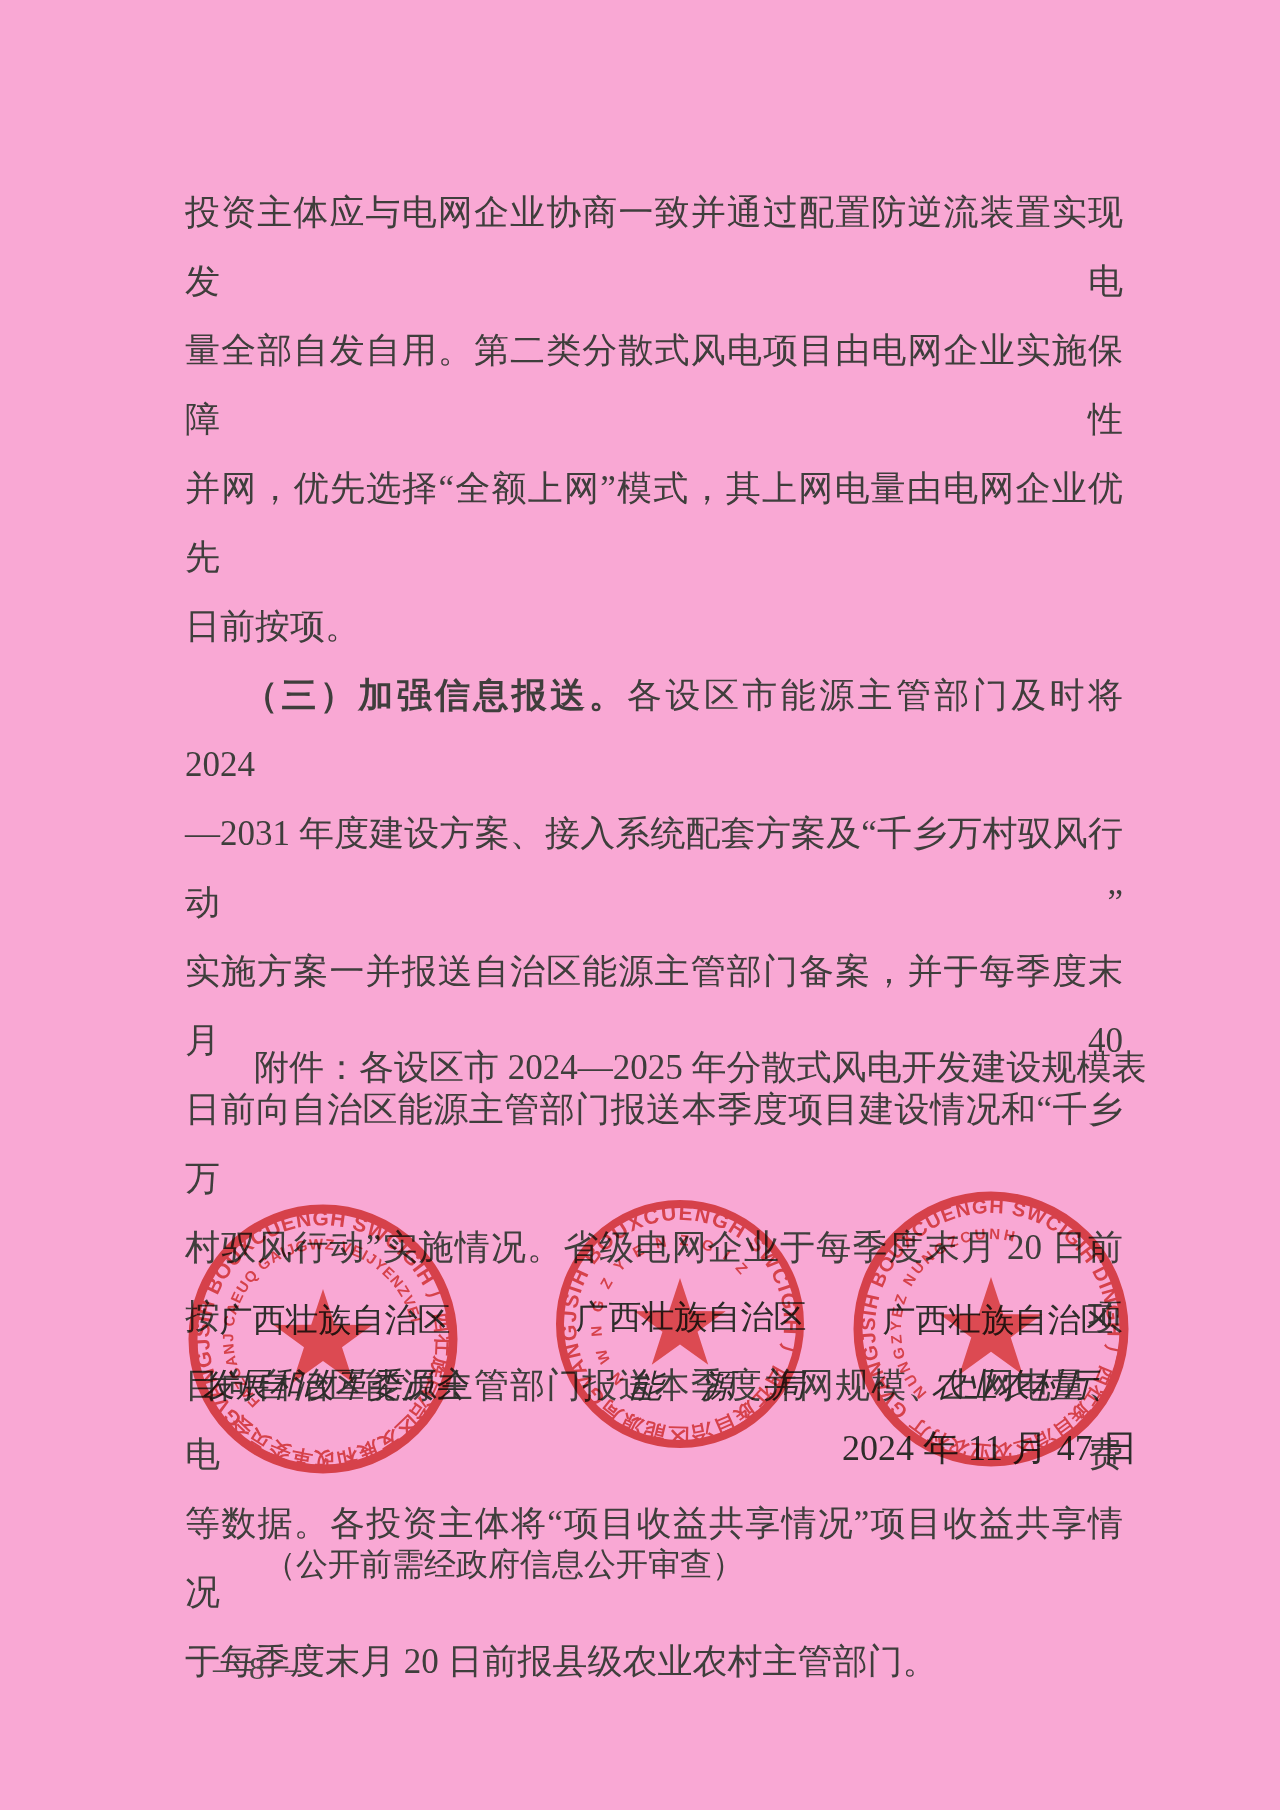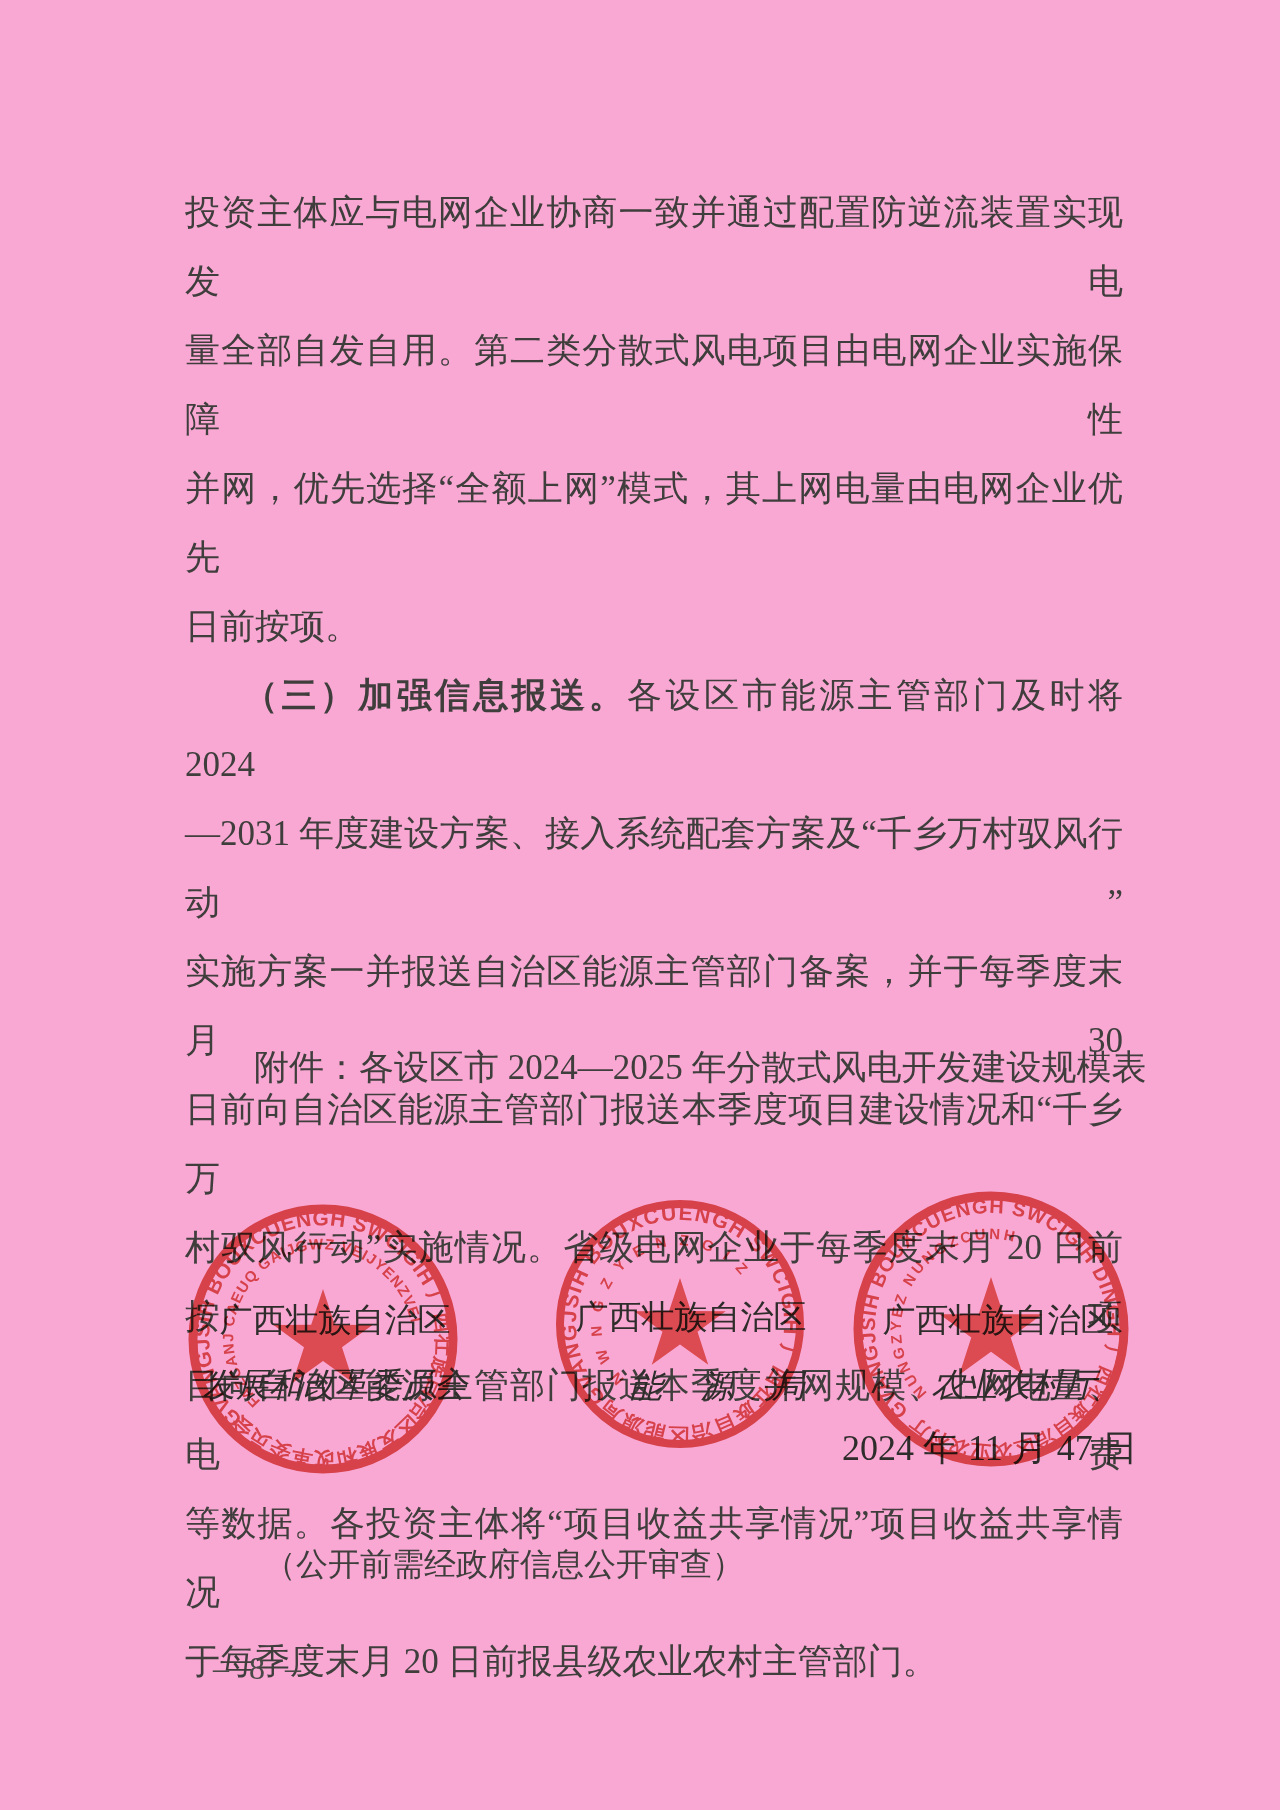--- a/index.html
+++ b/index.html
@@ -55,21 +55,21 @@
 
 <div class="page">
 
   <div class="body-text">
     <div class="line j">投资主体应与电网企业协商一致并通过配置防逆流装置实现发电</div>
     <div class="line j">量全部自发自用。第二类分散式风电项目由电网企业实施保障性</div>
     <div class="line j">并网，优先选择“全额上网”模式，其上网电量由电网企业优先</div>
     <div class="line">日前按项。</div>
     <div class="line j indent"><span class="lead-bold">（三）加强信息报送。</span><span>各设区市能源主管部门及时将 2024</span></div>
     <div class="line j">—2031 年度建设方案、接入系统配套方案及“千乡万村驭风行动”</div>
-    <div class="line j">实施方案一并报送自治区能源主管部门备案，并于每季度末月 30</div>
+    <div class="line j">实施方案一并报送自治区能源主管部门备案，并于每季度末月 40</div>
     <div class="line j">日前向自治区能源主管部门报送本季度项目建设情况和“千乡万</div>
     <div class="line j">村驭风行动”实施情况。省级电网企业于每季度末月 20 日前按项</div>
     <div class="line j">目向自治区能源主管部门报送本季度并网规模、上网电量、电费</div>
     <div class="line j">等数据。各投资主体将“项目收益共享情况”项目收益共享情况</div>
     <div class="line">于每季度末月 20 日前报县级农业农村主管部门。</div>
   </div>
 
   <div class="attachment">附件：各设区市 2024—2025 年分散式风电开发建设规模表</div>
 
   <div class="agency" style="left:185px;top:1300px;">

